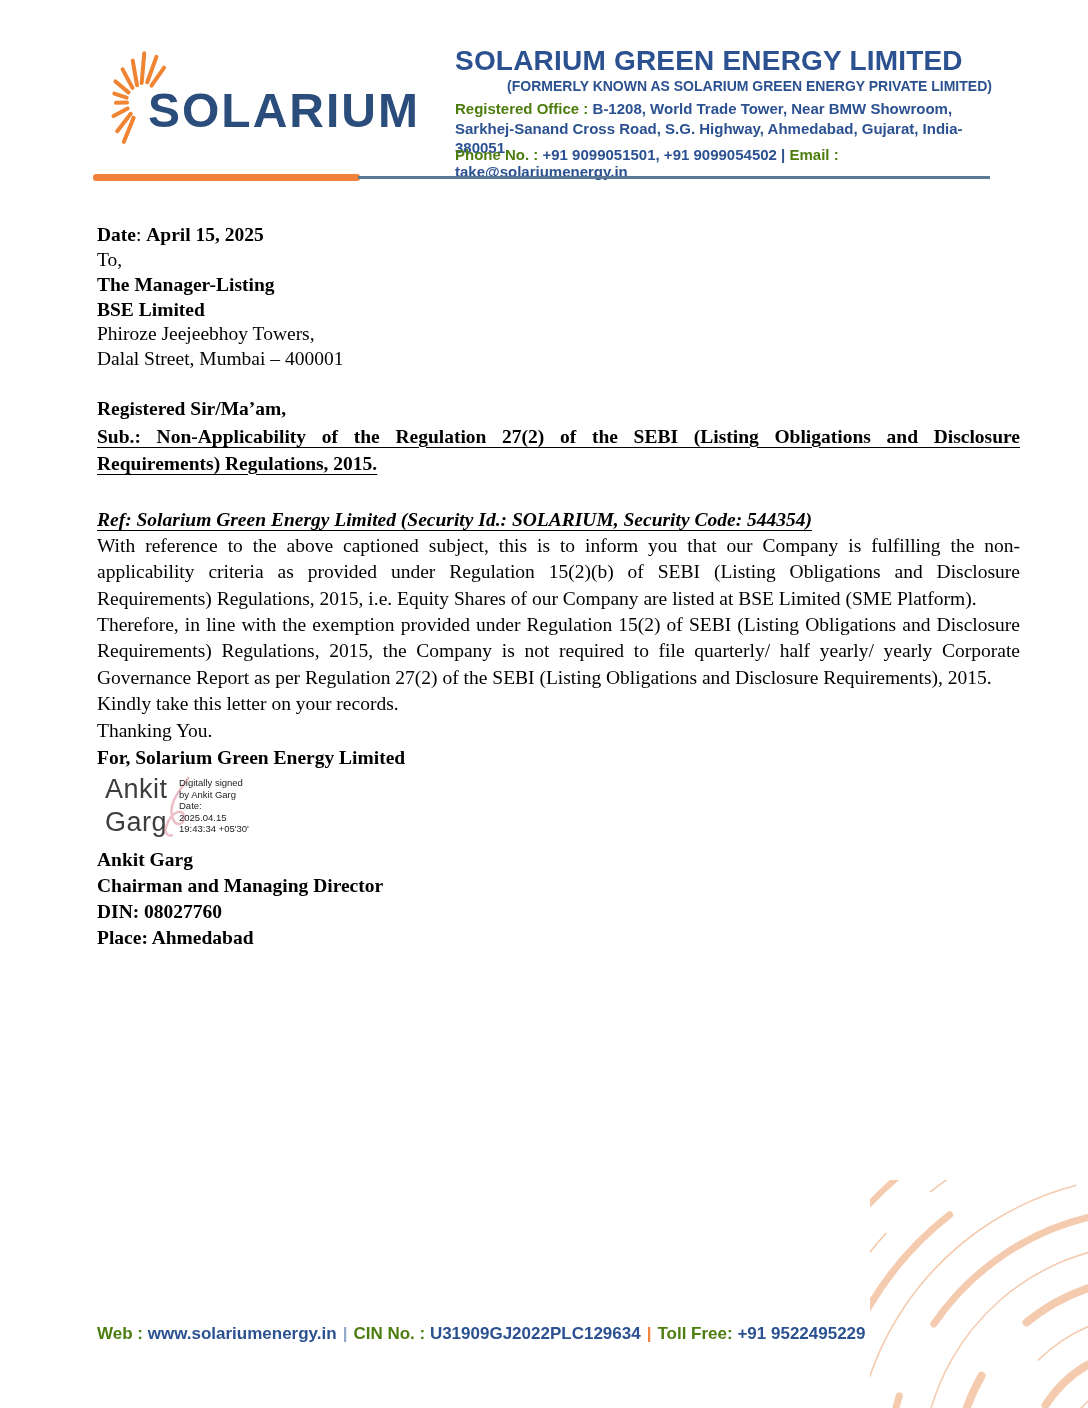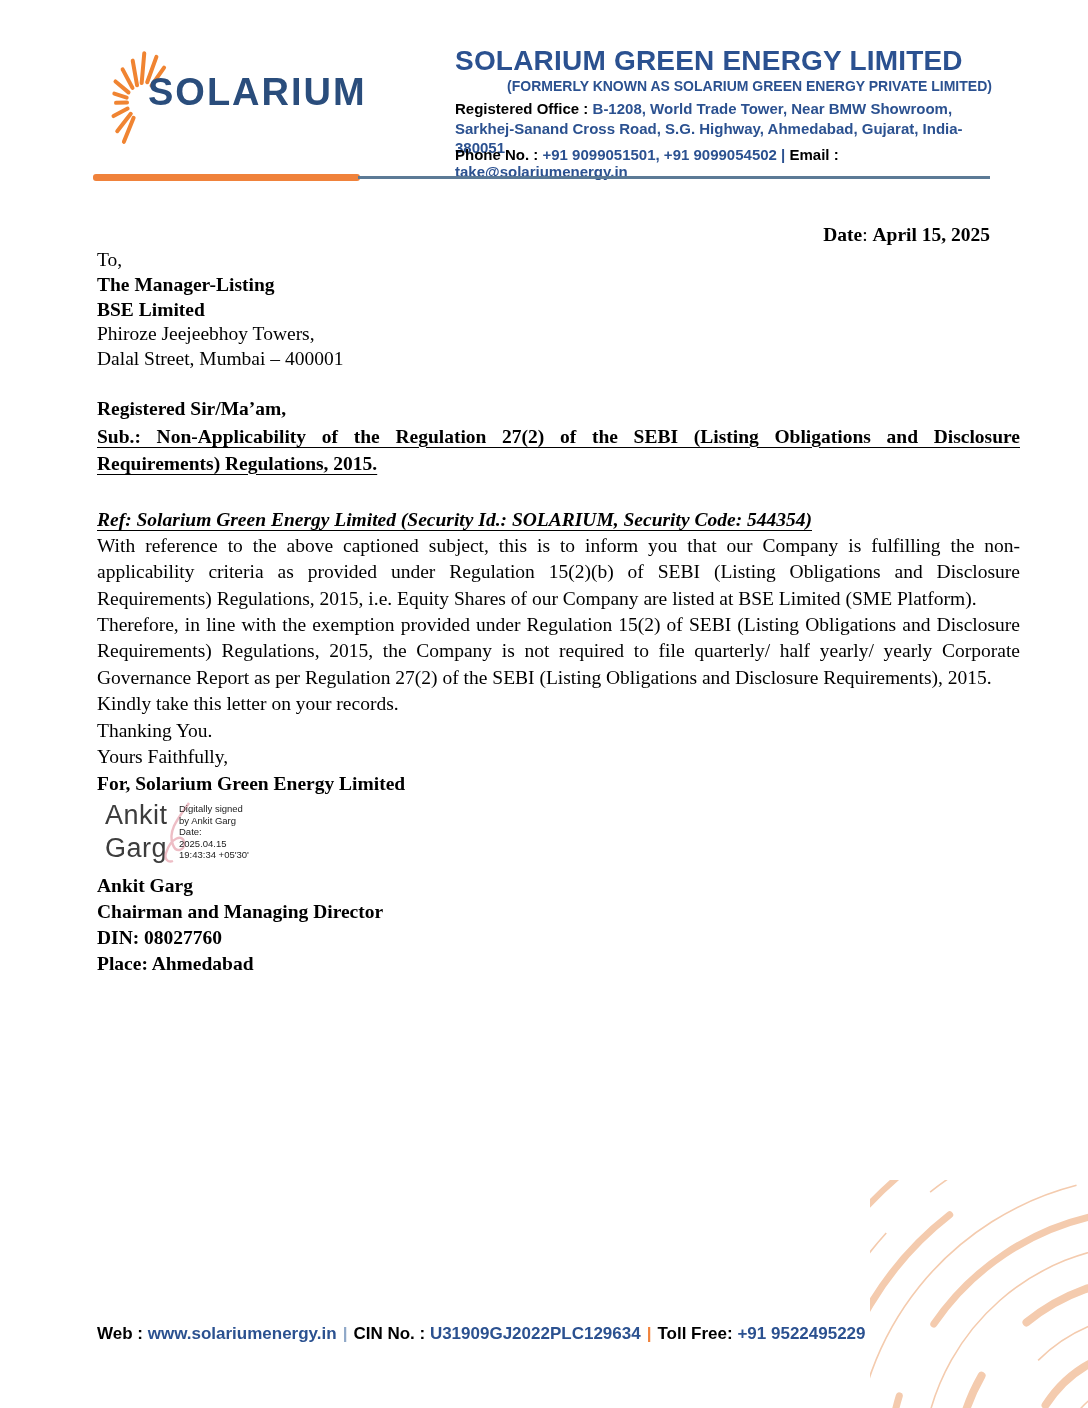--- a/index.html
+++ b/index.html
@@ -3,37 +3,37 @@
 <meta charset="utf-8">
 <style>
   html,body{margin:0;padding:0;background:#ffffff;}
   .page{position:relative;width:1088px;height:1408px;background:#ffffff;overflow:hidden;
         font-family:"Liberation Serif", serif;color:#000;}
 
   
   .hdr-sans{font-family:"Liberation Sans", sans-serif;}
   .sun{position:absolute;left:140px;top:100px;width:0;height:0;}
   .ray{position:absolute;left:0;top:0;height:4px;border-radius:2px;background:#f08432;transform-origin:0 50%;}
-  .logo-text{position:absolute;left:148px;top:71px;font-family:"Liberation Sans",sans-serif;
-             font-weight:700;font-size:38px;letter-spacing:2px;color:#2a4d7c;}
+  .logo-text{position:absolute;left:148px;top:83px;font-family:"Liberation Sans",sans-serif;
+             font-weight:700;font-size:48px;letter-spacing:2px;color:#2a4d7c;}
   .company-name{position:absolute;left:455px;top:45px;width:540px;font-weight:700;font-size:28px;
                 color:#2b5190;white-space:nowrap;letter-spacing:0.2px;}
   .former-name{position:absolute;left:481px;top:78px;width:537px;text-align:center;font-weight:700;
                font-size:14px;color:#2b5190;}
   .ro-line{position:absolute;left:455px;top:99px;width:545px;font-weight:700;font-size:15px;
            line-height:19.5px;color:#2b5190;}
   .phone-line{position:absolute;left:455px;top:146px;width:545px;font-weight:700;font-size:15px;color:#2b5190;}
-  .olabel{color:#000000;}
+  .olabel{color:#4d7c0f;}
   .divider-orange{position:absolute;left:93px;top:174px;width:267px;height:7px;background:#f0823b;border-radius:3px;}
   .divider-thin{position:absolute;left:358px;top:176px;width:632px;height:3px;background:#5c7a96;}
 
   
   .letter{position:absolute;left:97px;top:222px;width:923px;font-size:19.5px;line-height:26.4px;}
   .letter p{margin:0;}
-  .date-line{text-align:right;padding-right:30px;font-weight:700;margin-bottom:16px;}
+  .date-line{text-align:left;padding-right:30px;font-weight:700;margin-bottom:16px;}
   .date-sep{font-weight:400;}
   .addr{line-height:24.6px;margin-bottom:25px;}
   .bold{font-weight:700;}
   .salutation{font-weight:700;margin-bottom:20px;}
   .subject{font-weight:700;text-decoration:underline;text-underline-offset:4px;line-height:27px;margin-bottom:29px;}
   .subject .j1{text-align:justify;text-align-last:justify;}
   .reference{font-weight:700;font-style:italic;text-decoration:underline;text-underline-offset:4px;
              line-height:27px;margin-bottom:19px;}
   .para{text-align:justify;margin-bottom:13px;}
   .para2{text-align:justify;margin-bottom:8px;}
@@ -116,21 +116,20 @@
     <p class="reference">Ref: Solarium Green Energy Limited (Security Id.: SOLARIUM, Security Code: 544354)</p>
 
     <p class="para">With reference to the above captioned subject, this is to inform you that our Company is fulfilling the non-applicability criteria as provided under Regulation 15(2)(b) of SEBI (Listing Obligations and Disclosure Requirements) Regulations, 2015, i.e. Equity Shares of our Company are listed at BSE Limited (SME Platform).</p>
 
     <p class="para2">Therefore, in line with the exemption provided under Regulation 15(2) of SEBI (Listing Obligations and Disclosure Requirements) Regulations, 2015, the Company is not required to file quarterly/ half yearly/ yearly Corporate Governance Report as per Regulation 27(2) of the SEBI (Listing Obligations and Disclosure Requirements), 2015.</p>
 
     <p class="kindly">Kindly take this letter on your records.</p>
 
     <p class="thanking">Thanking You.</p>
 
-    <p class="closing">Yours Faithfully,</p>
 
     <p class="for-company">For, Solarium Green Energy Limited</p>
 
     <div class="sig-stamp">
       <div class="sig-name">Ankit Garg</div>
       <svg class="sig-flourish" width="40" height="64" viewBox="0 0 40 64">
         <path d="M30 2 C 20 16, 8 30, 14 44 C 17 52, 26 50, 25 41 C 24 33, 12 36, 7 52 C 5 58, 9 62, 14 60" fill="none" stroke="#e39aa6" stroke-width="2.4" opacity="0.65"></path>
       </svg>
       <div class="sig-details">Digitally signed
 by Ankit Garg

